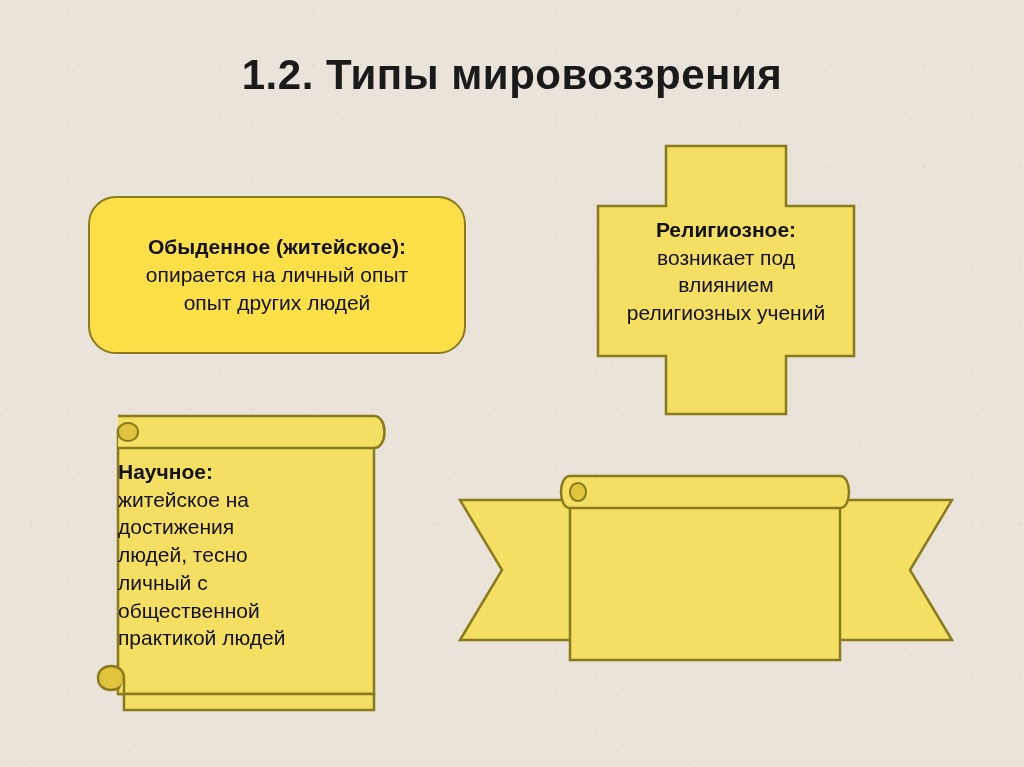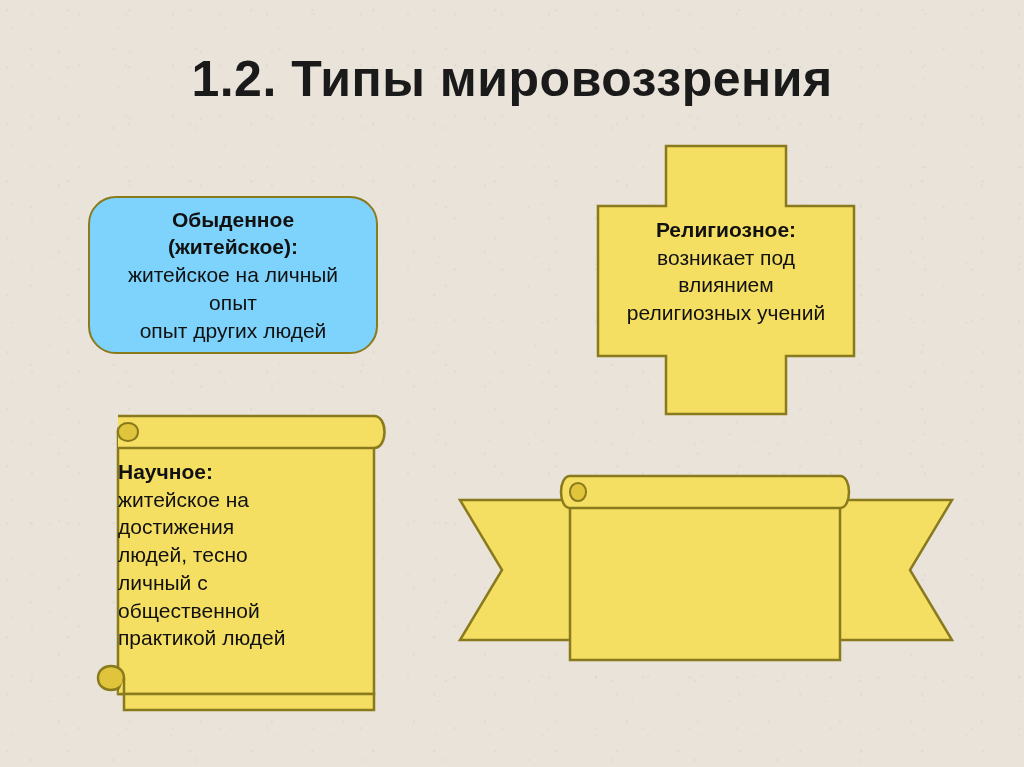--- a/index.html
+++ b/index.html
@@ -35,35 +35,35 @@
     inset: 0;
     z-index: 1;
   }
 
   .slide-title {
     position: absolute;
     top: 52px;
     left: 0;
     width: 1024px;
     text-align: center;
-    font-size: 50px;
+    font-size: 42px;
     font-weight: bold;
     color: #1a1a1a;
     letter-spacing: 0.5px;
     line-height: 1.1;
   }
 
   
   .shape-ordinary {
     position: absolute;
     left: 88px;
     top: 196px;
-    width: 290px;
+    width: 378px;
     height: 158px;
-    background: #7dd3fc;
+    background: #fde047;
     border: 2px solid #8a7a1e;
     border-radius: 28px;
     box-sizing: border-box;
     display: flex;
     flex-direction: column;
     align-items: center;
     justify-content: center;
     text-align: center;
     padding: 6px 14px;
   }
@@ -143,21 +143,21 @@
 
 <div class="bg-texture"></div>
 
 <div class="slide">
 
   <div class="slide-title">1.2. Типы мировоззрения</div>
 
   <div class="shape-ordinary">
     <div class="txt-block">
       <div class="heading">Обыденное (житейское):</div>
-      <div class="body-line">житейское на личный опыт</div>
+      <div class="body-line">опирается на личный опыт</div>
       <div class="body-line">опыт других людей</div>
     </div>
   </div>
 
   <div class="shape-religious">
     <svg viewBox="0 0 260 272" width="260" height="272">
       <path d="M70 2 L190 2 L190 62 L258 62 L258 212 L190 212 L190 270 L70 270 L70 212 L2 212 L2 62 L70 62 Z" fill="#f5df62" stroke="#8a7a1e" stroke-width="2.5" stroke-linejoin="miter"></path>
     </svg>
     <div class="txt txt-block">
       <div class="heading">Религиозное:</div>

